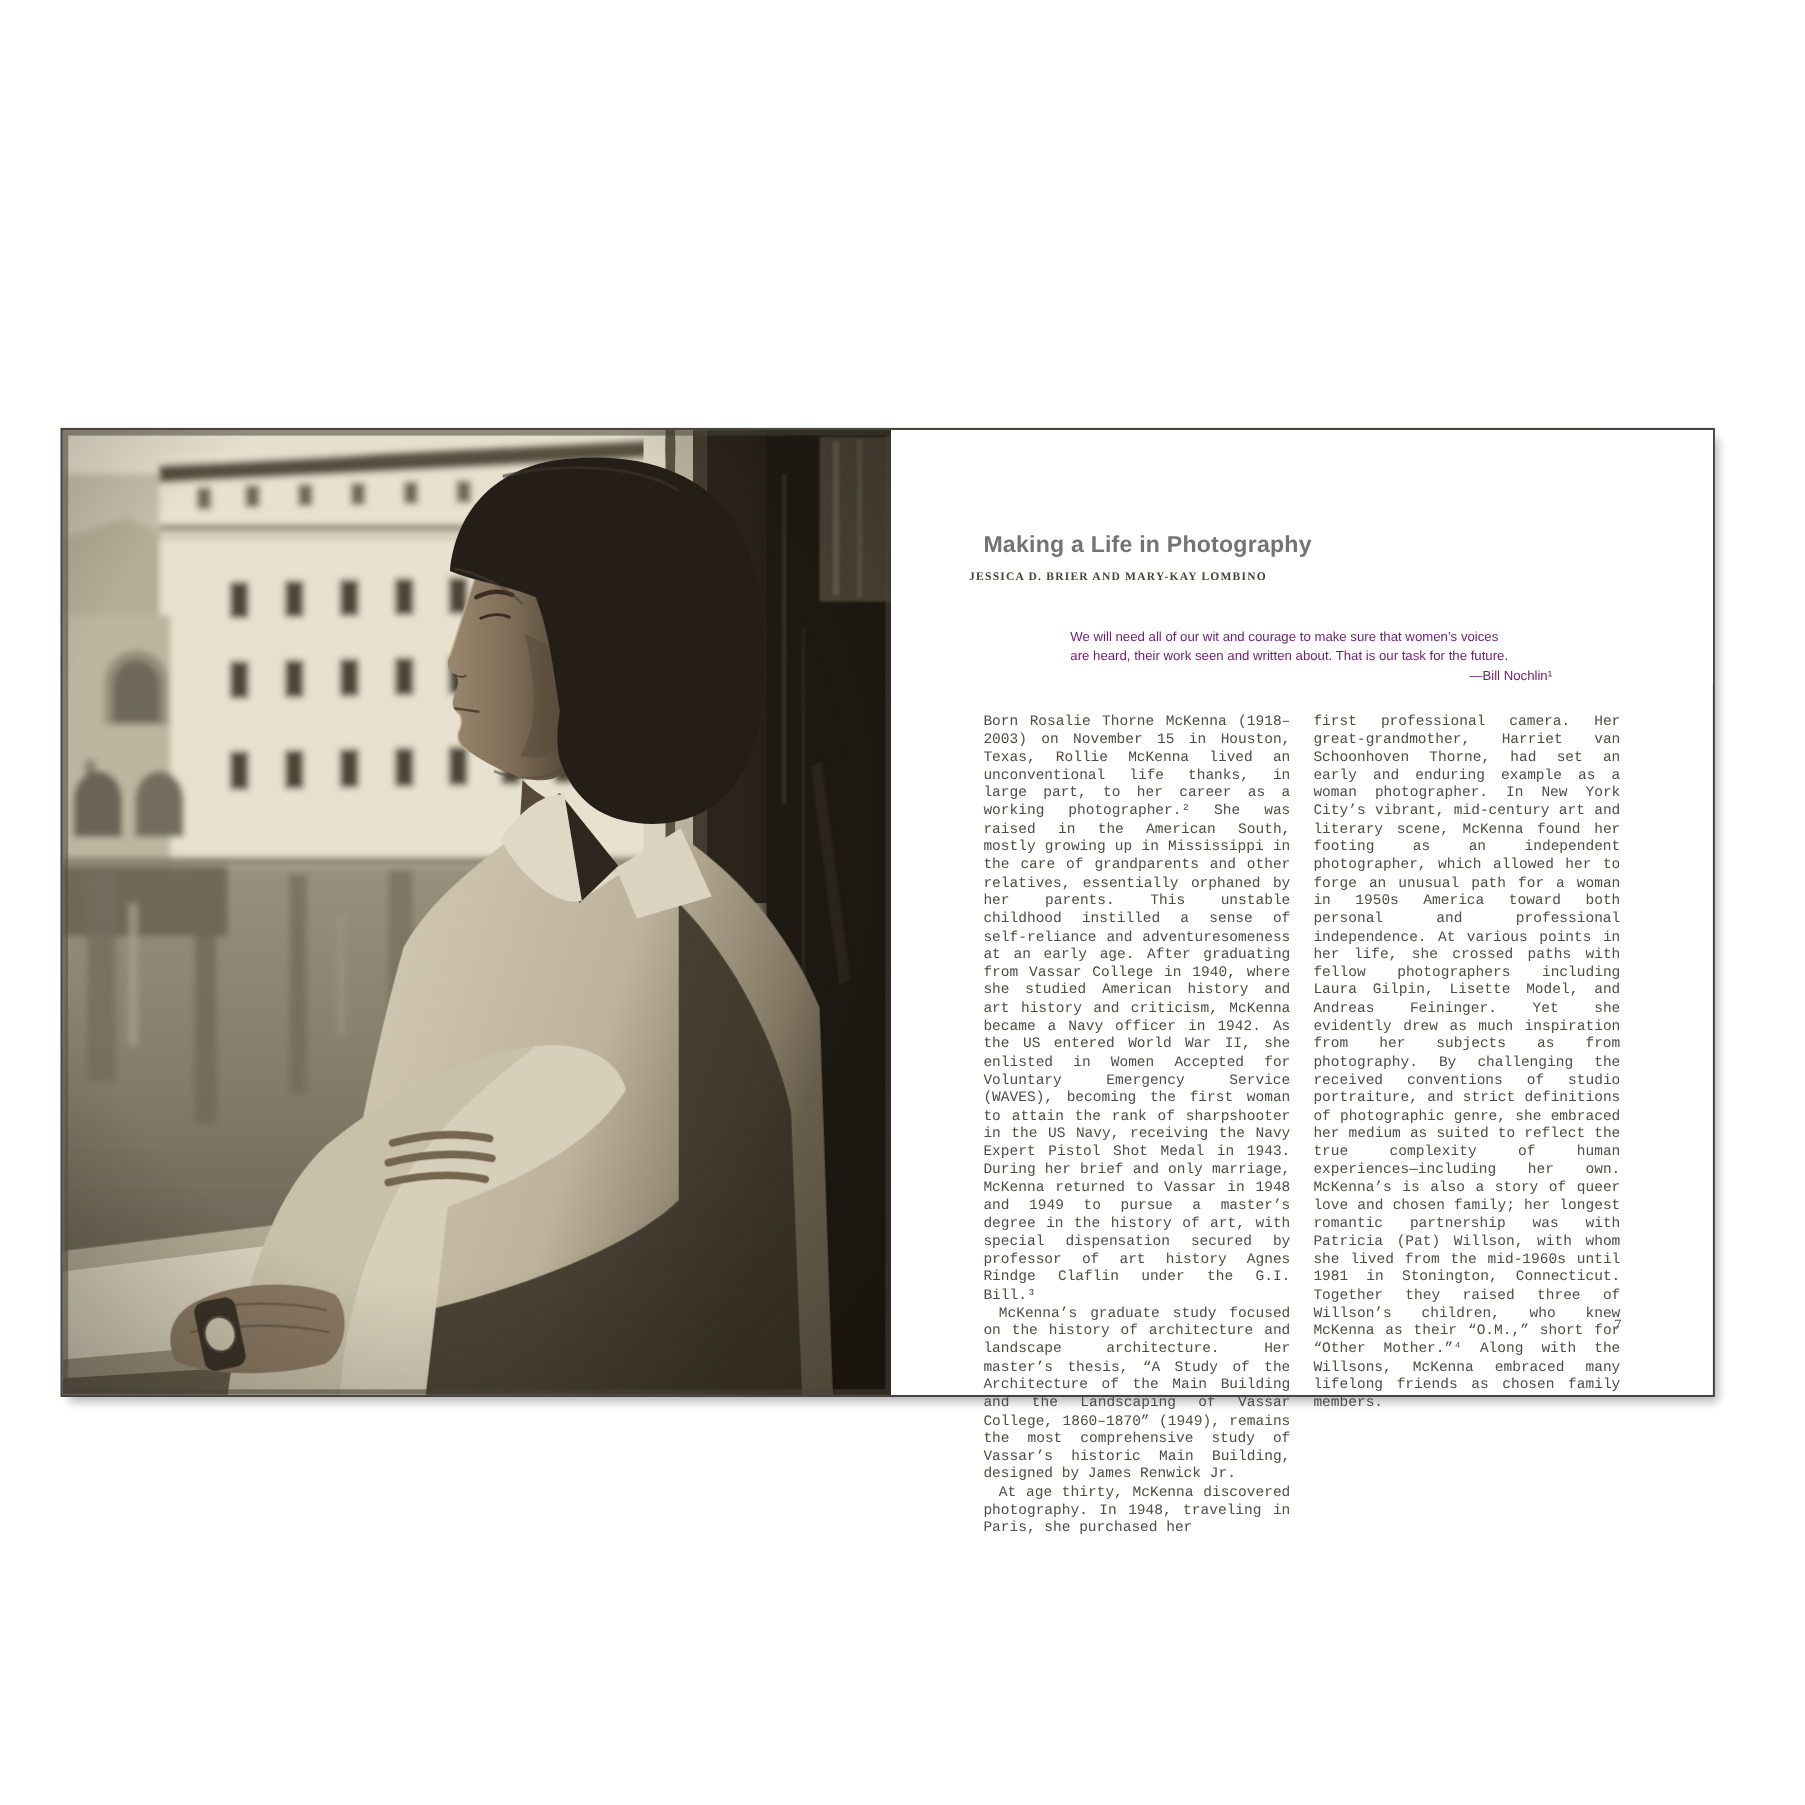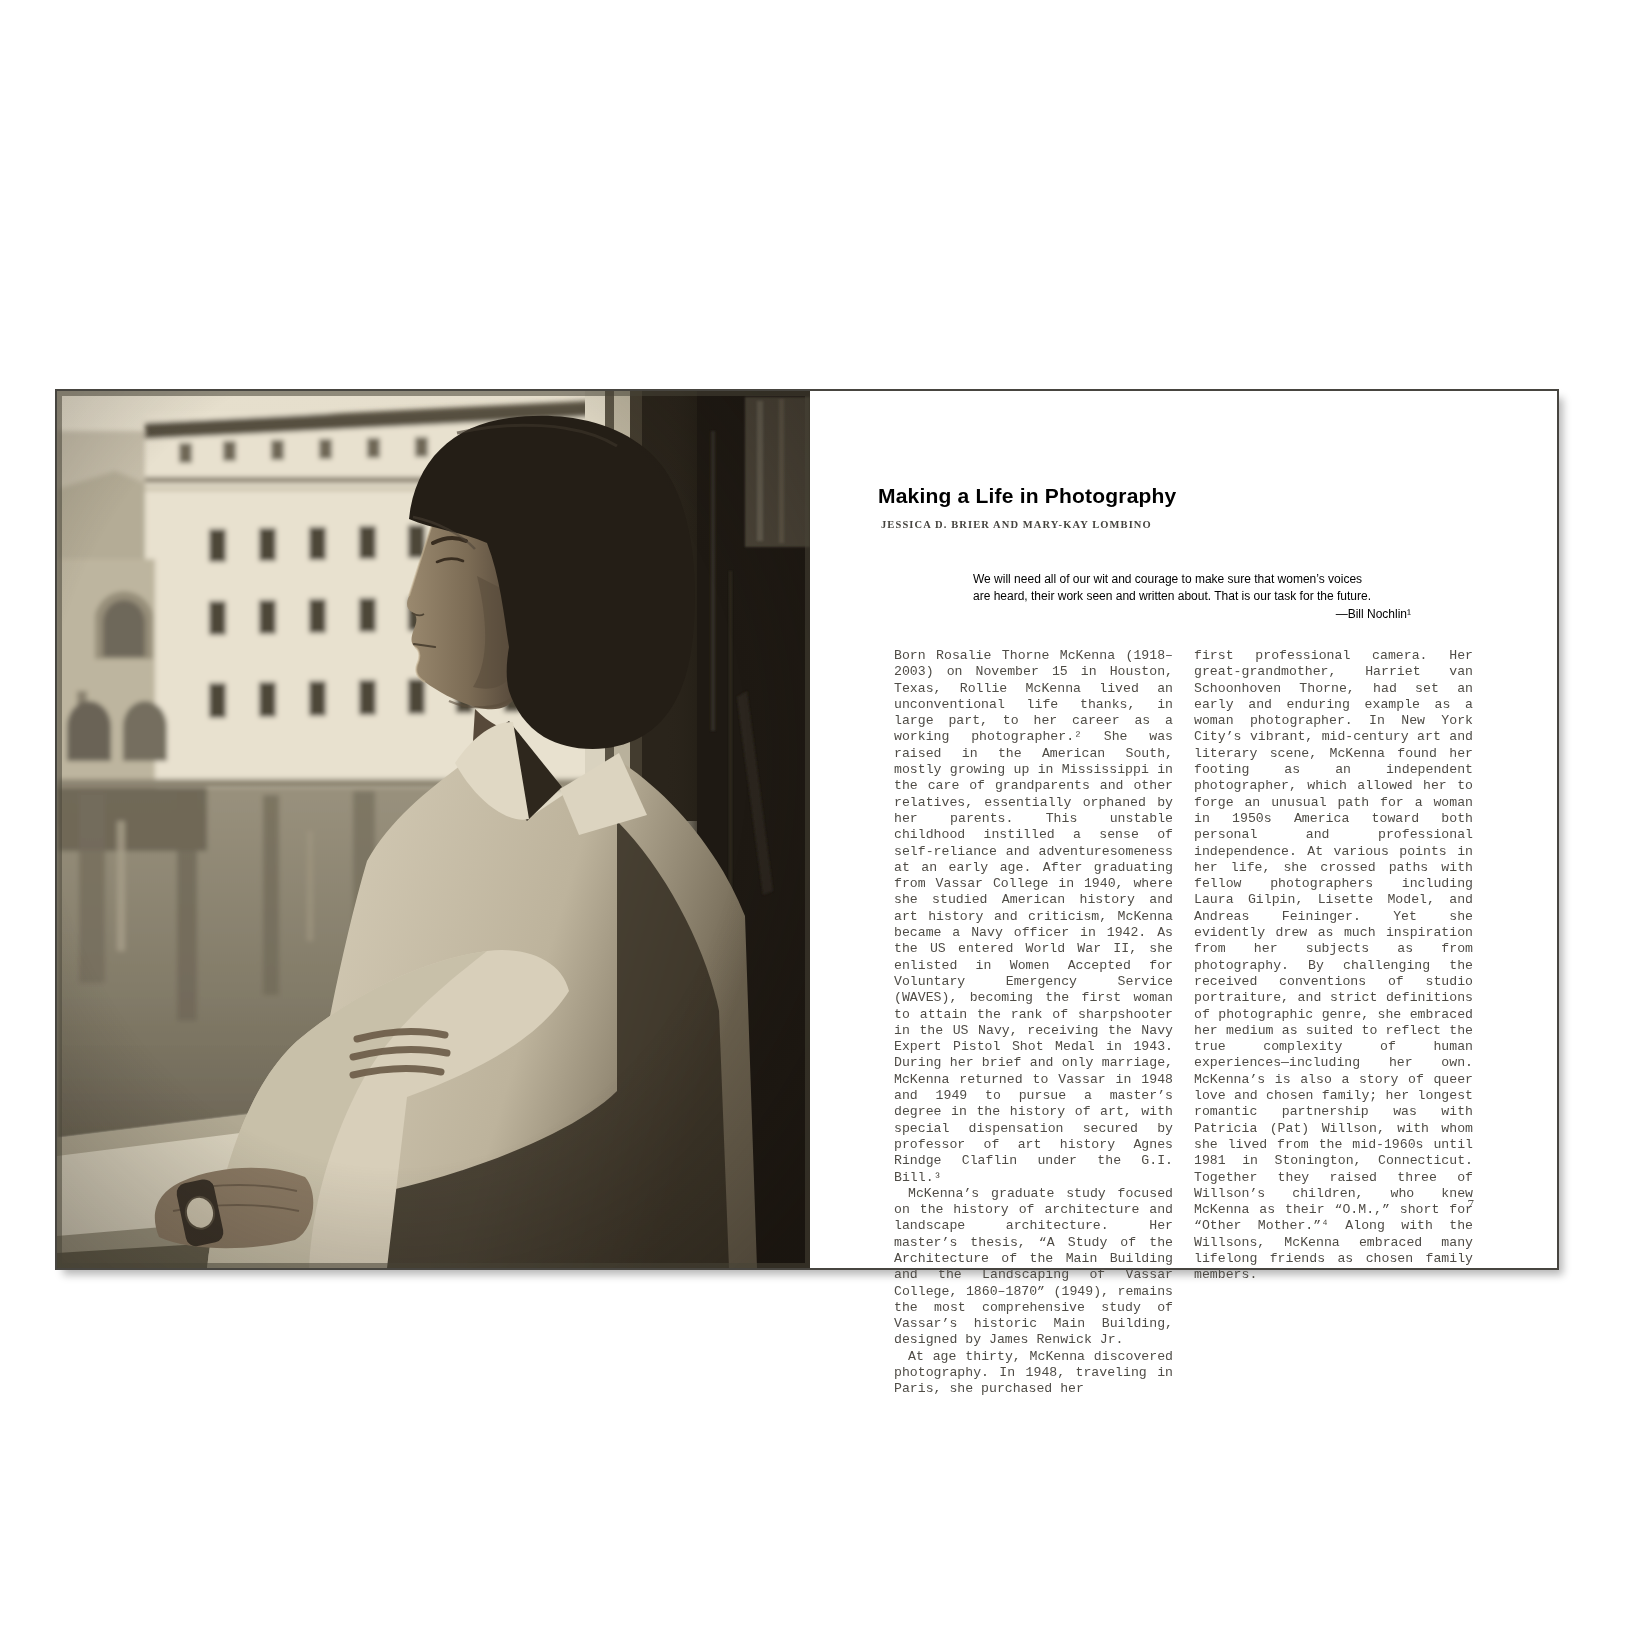--- a/index.html
+++ b/index.html
@@ -9,34 +9,34 @@
     position:absolute;left:57px;top:391px;width:1500px;height:877px;
     display:flex;
     box-shadow:0 0 0 2px #474540, 6px 7px 8px rgba(0,0,0,0.28);
     background:#ffffff;
   }
   .page-left{width:753px;height:877px;overflow:hidden;background:#1d1914;}
   .page-left svg{display:block;}
   .page-right{position:relative;width:747px;height:877px;background:#ffffff;}
 
   .title{
-    position:absolute;left:68px;top:92px;margin:0;
+    position:absolute;left:84px;top:92px;margin:0;
     font-family:"Liberation Sans",sans-serif;font-weight:700;
     font-size:21px;line-height:26px;letter-spacing:0.2px;
-    color:#000000;white-space:nowrap;
+    color:#737373;white-space:nowrap;
   }
   .byline{
     position:absolute;left:71px;top:128px;
     font-family:Liberation Serif, serif;font-weight:700;
     font-size:10.5px;letter-spacing:1.1px;color:#45433e;white-space:nowrap;
   }
   .epigraph{
     position:absolute;left:163px;top:180px;width:438px;
     font-family:"Liberation Sans",sans-serif;font-size:12px;line-height:17px;
-    color:#000000;
+    color:#701a75;
   }
   .epigraph .eline{white-space:nowrap;}
   .epigraph .attr{text-align:right;margin-top:1px;}
 
   .columns{
     position:absolute;left:84px;top:257px;width:580px;
     display:flex;gap:21px;
   }
   .col{width:279px;
     font-family:Liberation Mono, monospace;

